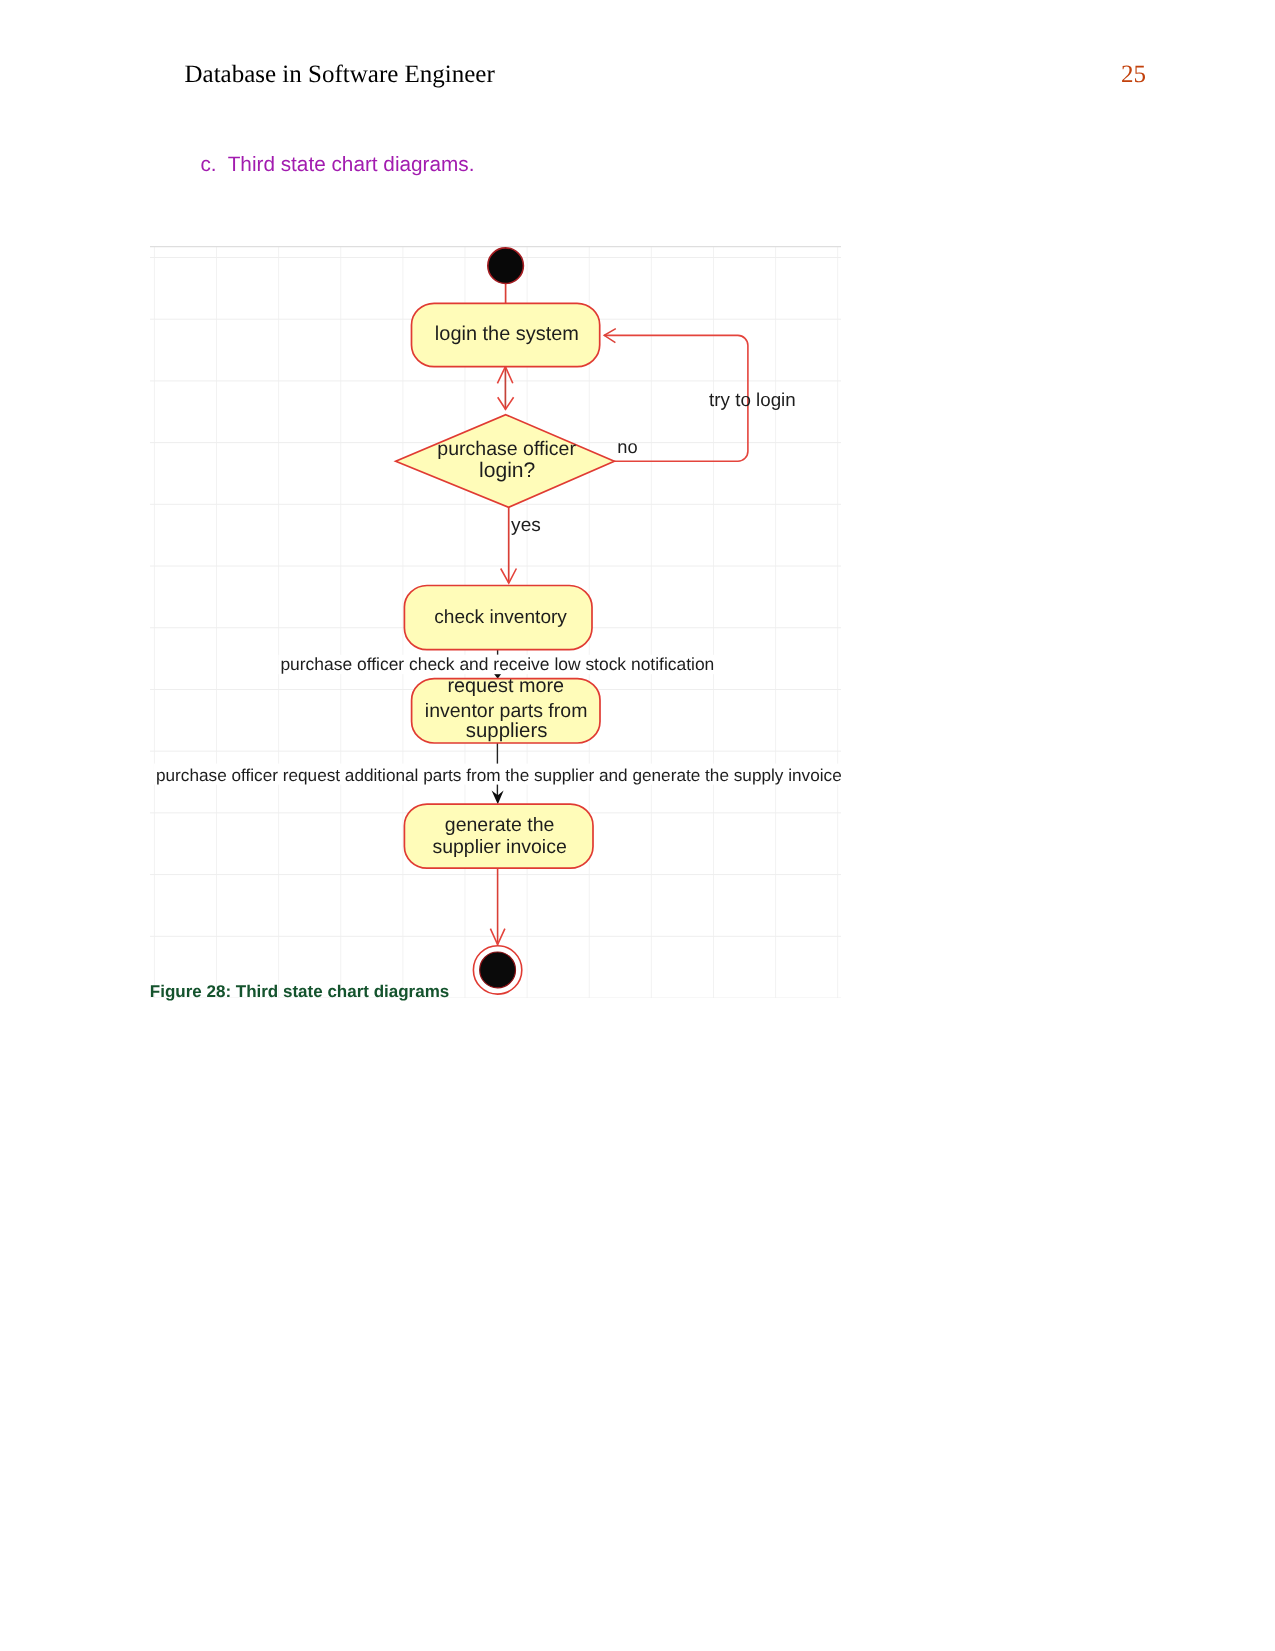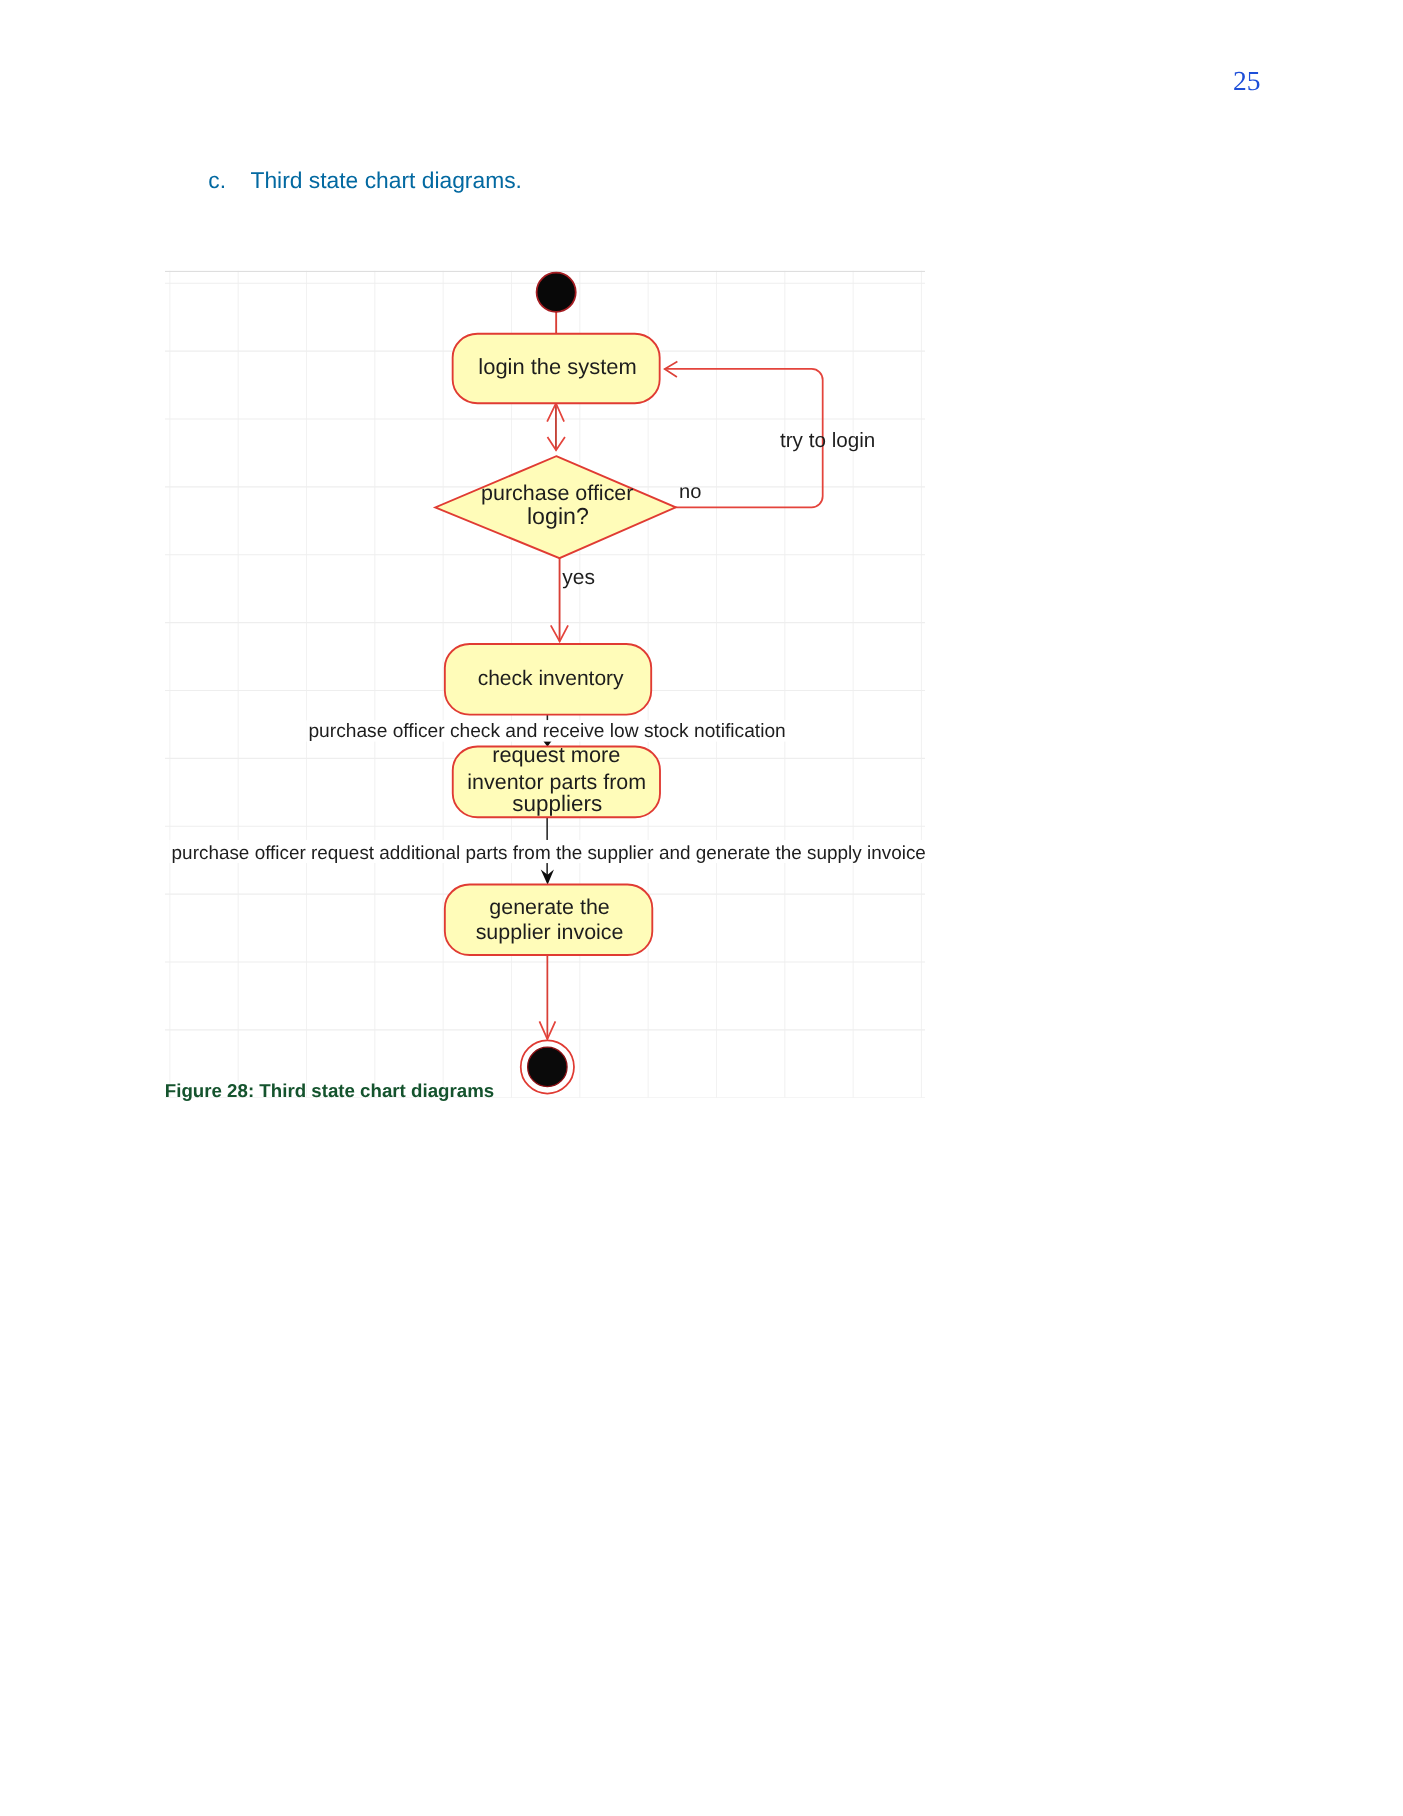--- a/index.html
+++ b/index.html
@@ -18,46 +18,48 @@
   
   .hdr {
     position:absolute; left:184.5px; top:60px;
     font-family:"Liberation Serif", serif;
     font-size:25px; line-height:30px; color:#000;
     white-space:nowrap;
   }
   .pageno {
     position:absolute; left:1121px; top:60px;
     font-family:"Liberation Serif", serif;
-    font-size:25px; line-height:30px; color:#1d4ed8;
+    font-size:25px; line-height:30px; color:#c2410c;
   }
 
   
   .listline {
     position:absolute; left:189.3px; top:151px;
     font-family:"Liberation Sans", sans-serif;
-    font-size:20.75px; line-height:28px; color:#0369a1;
+    font-size:20.75px; line-height:28px; color:#a21caf;
     white-space:nowrap;
+    text-align:center;
   }
   .listline .marker { display:inline-block; width:38.4px; }
 
   
   .figwrap { position:absolute; left:150px; top:205px; width:691px; height:752px;margin-top:41px; }
   .figcaption {
     position:absolute; left:149.8px; top:982.2px;
     font-family:"Liberation Sans", sans-serif;
     font-size:17px; font-weight:bold; color:#14532d;
     white-space:nowrap;
   }
 </style>
 </head>
 <body>
 
 <div class="page">
 
+  <div class="hdr">Database in Software Engineer</div>
   <div class="pageno">25</div>
 
   <div class="listline">
     <span class="marker">c.</span><span>Third state chart diagrams.</span>
   </div>
 
   <div class="figwrap">
    <svg class="diagram" width="691" height="752" viewBox="0 0 691 752" xmlns="http://www.w3.org/2000/svg">
 
      <g>

